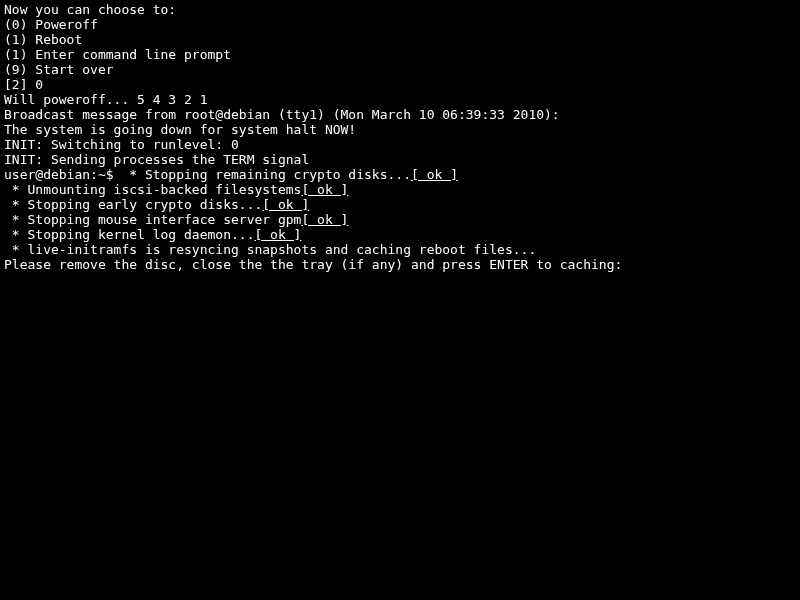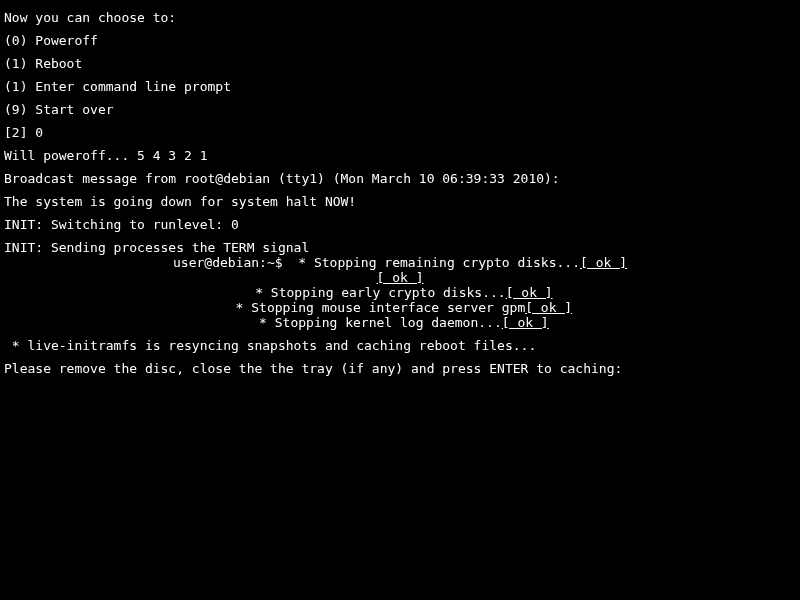--- a/index.html
+++ b/index.html
@@ -14,32 +14,31 @@
       font-size: 13px;
       line-height: 15px;
       width: 800px;
       height: 600px;
       overflow: hidden;
       padding: 2px 4px;
     }
     .line {
       white-space: pre;
       display: flex;
-      justify-content: center;
+      justify-content: flex-start;
     }
     .line-left {
       white-space: pre;
     }
     .line-right {
       white-space: pre;
       text-decoration: underline;
     }
     .plain {
       white-space: pre;
-      margin-top: 8px;
     }
   </style>
 </head>
 <body>
 
 <div class="plain">Now you can choose to:</div>
 <div class="plain">(0) Poweroff</div>
 <div class="plain">(1) Reboot</div>
 <div class="plain">(1) Enter command line prompt</div>
 <div class="plain">(9) Start over</div>
@@ -49,20 +48,21 @@
 <div class="plain"></div>
 <div class="plain">The system is going down for system halt NOW!</div>
 <div class="plain">INIT: Switching to runlevel: 0</div>
 <div class="plain">INIT: Sending processes the TERM signal</div>
 
 <div class="line">
   <span class="line-left">user@debian:~$  * Stopping remaining crypto disks...</span>
   <span class="line-right">[ ok ]</span>
 </div>
 <div class="line">
+  <span class="line-left"> * Unmounting iscsi-backed filesystems</span>
   <span class="line-right">[ ok ]</span>
 </div>
 <div class="line">
   <span class="line-left"> * Stopping early crypto disks...</span>
   <span class="line-right">[ ok ]</span>
 </div>
 <div class="line">
   <span class="line-left"> * Stopping mouse interface server gpm</span>
   <span class="line-right">[ ok ]</span>
 </div>

